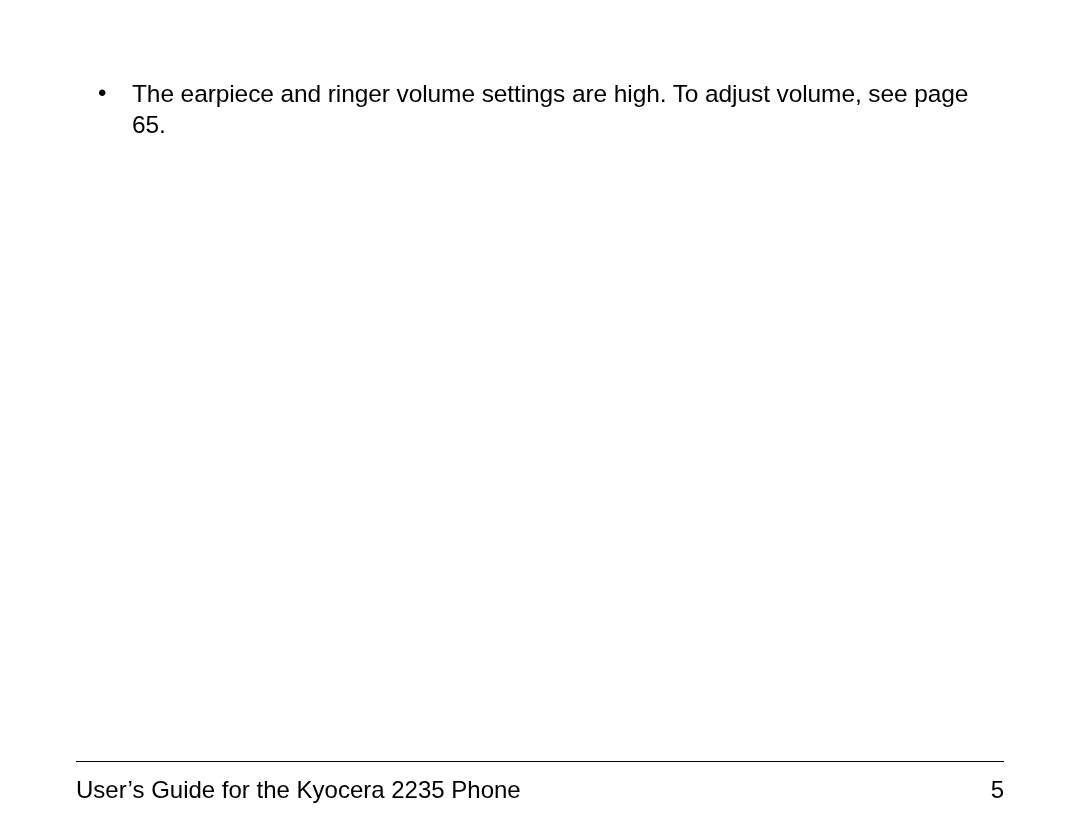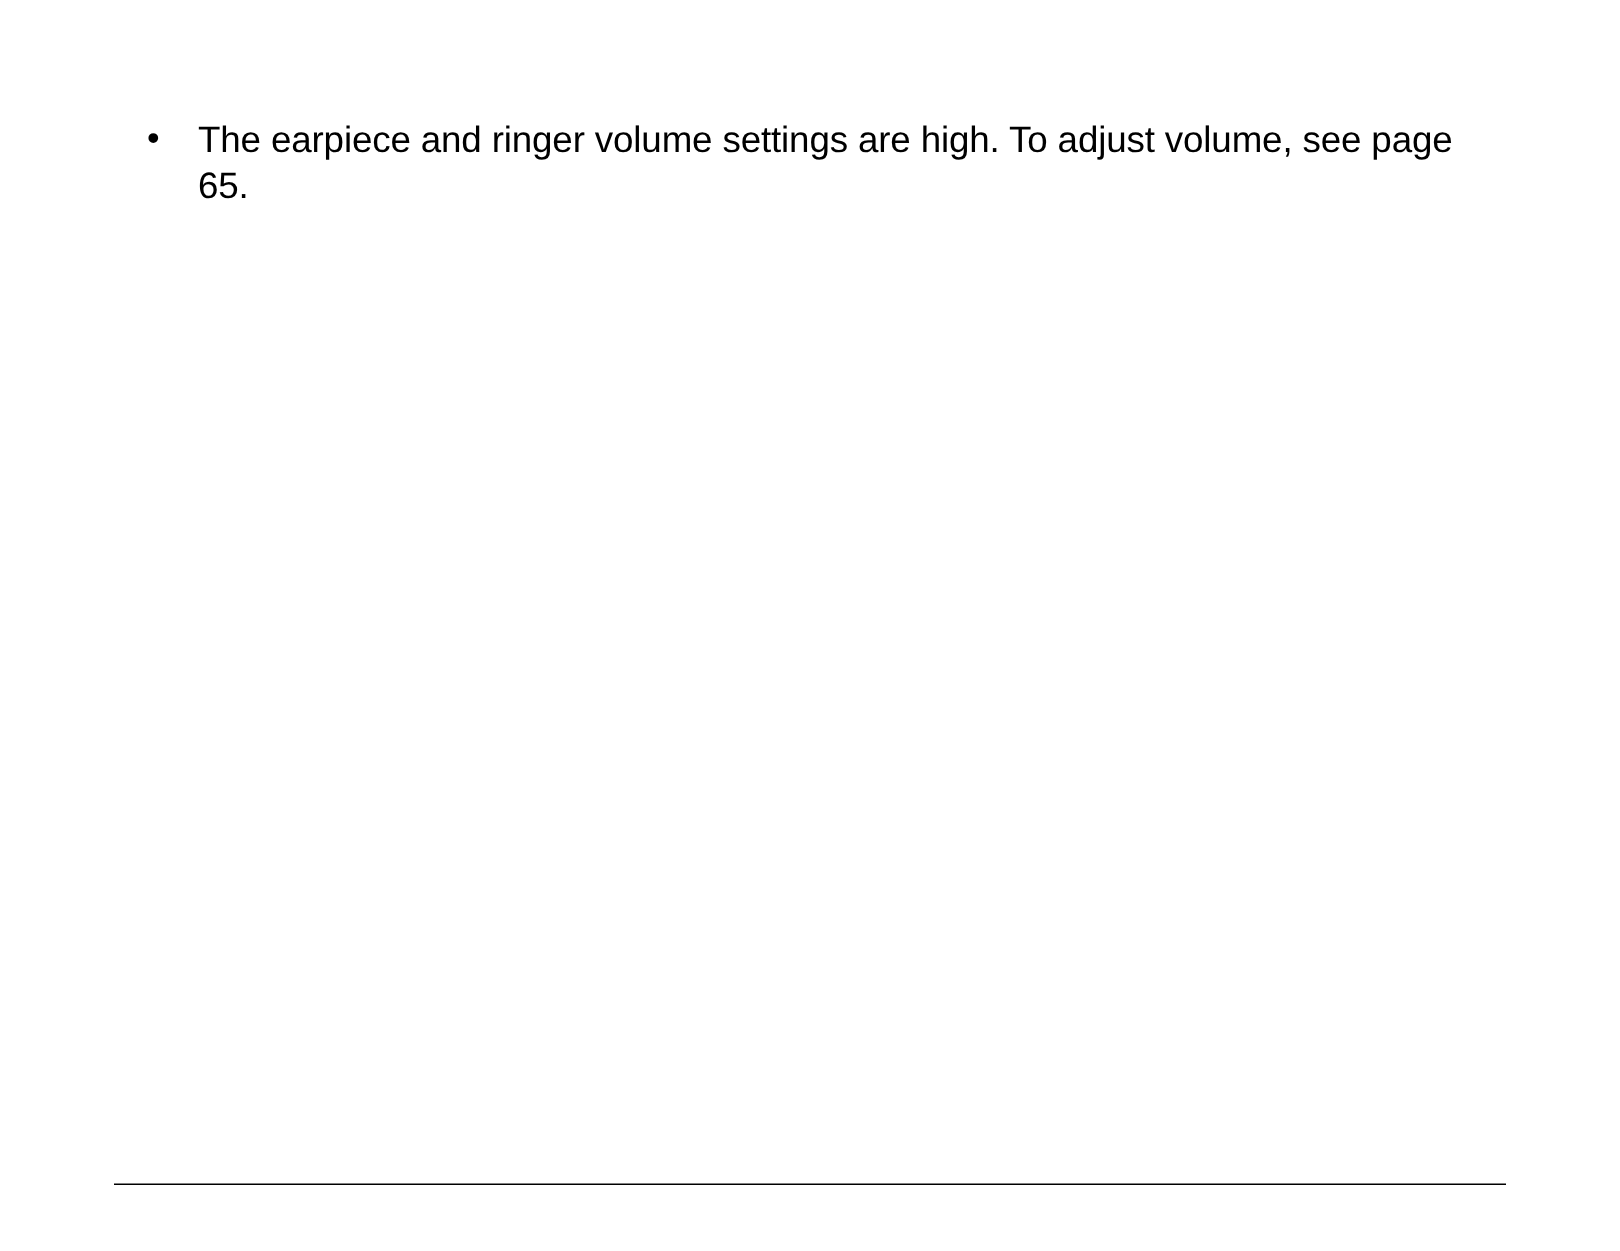--- a/index.html
+++ b/index.html
@@ -71,14 +71,18 @@
 <body>
 
 <div class="page-container">
   <div class="content-area">
     <ul class="bullet-list">
       <li>The earpiece and ringer volume settings are high. To adjust volume, see page 65.</li>
     </ul>
   </div>
   <div class="footer">
     <hr class="footer-line">
+    <div class="footer-row">
+      <span>User’s Guide for the Kyocera 2235 Phone</span>
+      <span>5</span>
+    </div>
   </div>
 </div>
 
 </body></html>

